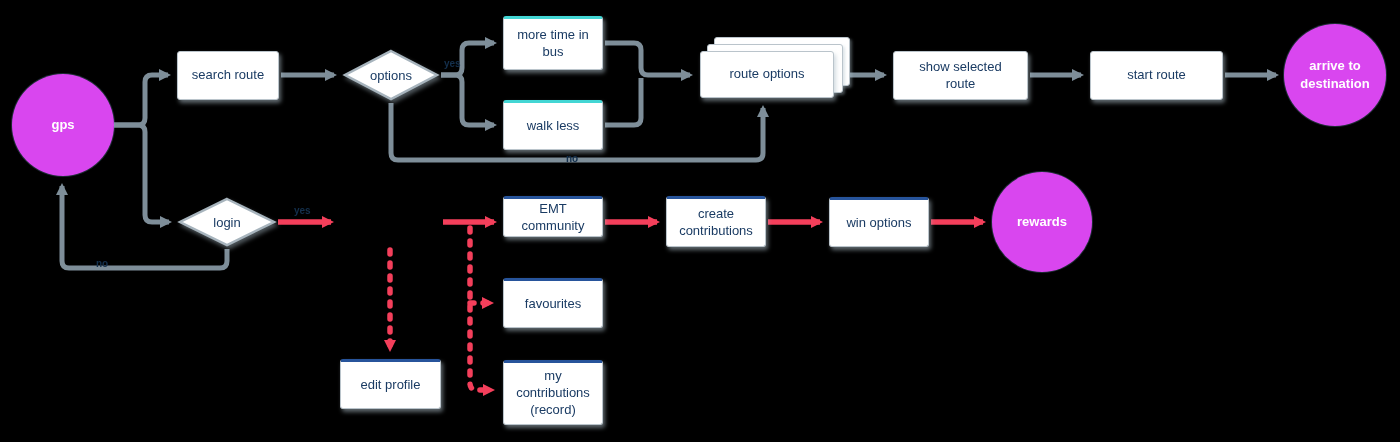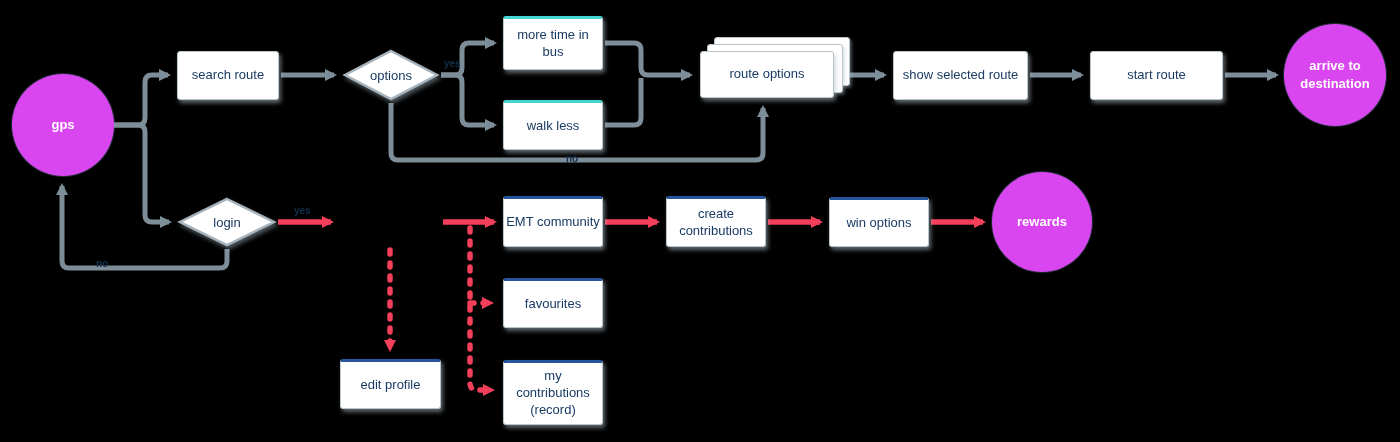--- a/index.html
+++ b/index.html
@@ -5,21 +5,21 @@
   html,body{margin:0;padding:0;background:#000;}
   .canvas{position:relative;width:1400px;height:442px;background:#000;overflow:hidden;
           font-family:"Liberation Sans",sans-serif;}
   .edges{position:absolute;left:0;top:0;width:1400px;height:442px;z-index:0;}
 
   .node{position:absolute;box-sizing:border-box;}
   .box{background:#fff;border:1px solid #bac4cb;border-radius:3px;z-index:2;
        box-shadow:2px 3px 4px rgba(173,190,201,.55);
        color:#1a3b63;font-size:13px;line-height:1.3;
        display:flex;align-items:center;justify-content:center;text-align:center;
-       padding:4px 2px;}
+       padding:4px 10px;}
   .accent-navy{border-top:3px solid #27549b;}
   .accent-cyan{border-top:3px solid #43d6d4;}
 
   .circle{border-radius:50%;background:#d946ef;color:#fff;font-weight:bold;font-size:13px;
           line-height:1.35;display:flex;align-items:center;justify-content:center;
           text-align:center;z-index:2;padding:0 11px;
           box-shadow:0 0 0 1px rgba(120,170,210,.25);}
 
   .diamond{z-index:2;filter:drop-shadow(2px 3px 2px rgba(173,190,201,.45));}
   .diamond svg{position:absolute;left:0;top:0;width:100%;height:100%;overflow:visible;}
@@ -38,21 +38,21 @@
   #n-more-time{left:503px;top:16px;width:100px;height:54px;}
   #n-walk-less{left:503px;top:100px;width:100px;height:50px;}
   #n-route-options{left:700px;top:51px;width:134px;height:47px;}
   #stack-l2{left:707px;top:44px;width:134px;height:47px;}
   #stack-l3{left:714px;top:37px;width:134px;height:47px;}
   #n-show-selected{left:893px;top:51px;width:135px;height:49px;}
   #n-start-route{left:1090px;top:51px;width:133px;height:49px;}
   #n-arrive{left:1284px;top:24px;width:102px;height:102px;}
   #n-login{left:178px;top:197px;width:98px;height:50px;}
   #n-profile{left:340px;top:196px;width:101px;height:51px;}
-  #n-emt{left:503px;top:196px;width:100px;height:51px;}
+  #n-emt{left:503px;top:196px;width:100px;height:41px;}
   #n-create{left:666px;top:196px;width:100px;height:51px;}
   #n-win{left:829px;top:197px;width:100px;height:50px;}
   #n-rewards{left:992px;top:172px;width:100px;height:100px;}
   #n-favourites{left:503px;top:278px;width:100px;height:50px;}
   #n-edit-profile{left:340px;top:359px;width:101px;height:50px;}
   #n-my-contrib{left:503px;top:360px;width:100px;height:65px;}
 
   #lbl-options-yes{left:444px;top:58px;}
   #lbl-options-no{left:566px;top:153px;}
   #lbl-login-yes{left:294px;top:205px;}

